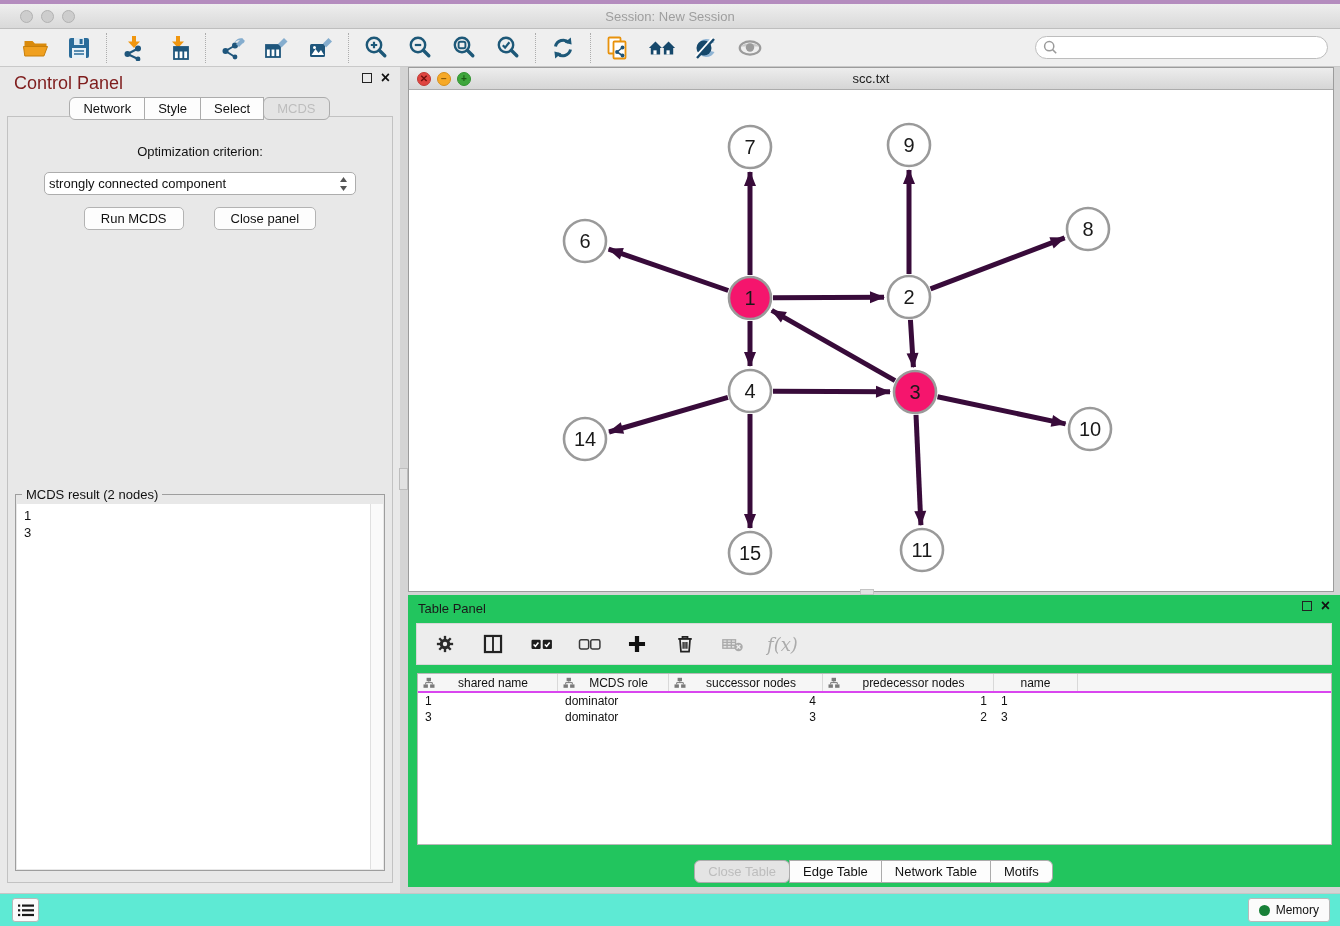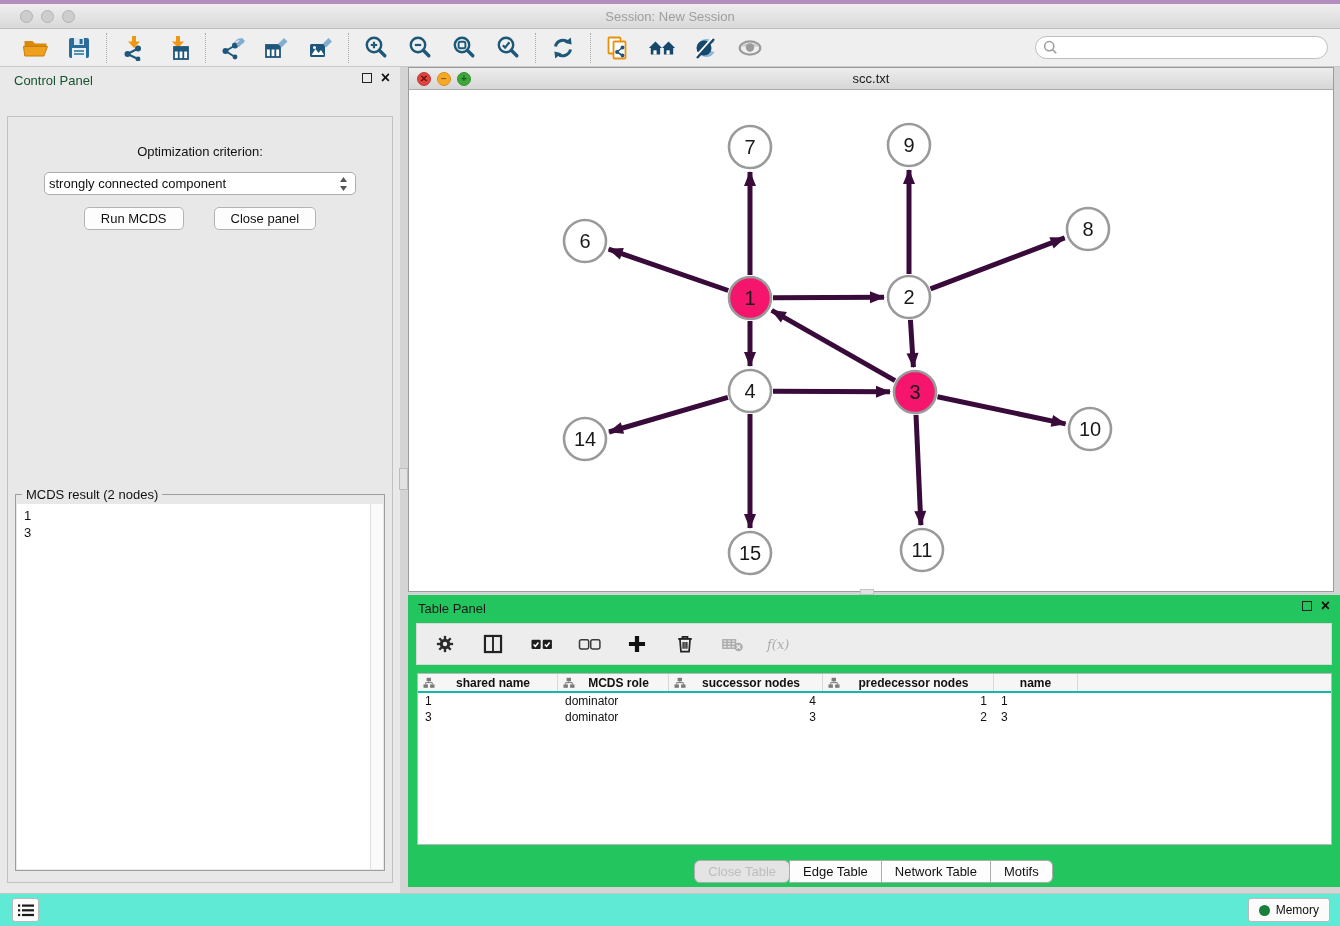--- a/index.html
+++ b/index.html
@@ -22,21 +22,21 @@
   .tsep { width:0; height:30px; border-left:1px dotted #ADADAD; }
   .tbtn { width:28px; height:28px; display:flex; align-items:center; justify-content:center; cursor:default; }
   .search { margin-left:auto; margin-right:4px; position:relative; }
   .search input { width:293px; height:23px; border:1px solid #BDBDBD; border-radius:12px;
     background:#fff; padding:0 10px 0 27px; font-size:12px; outline:none; }
   .search .mag { position:absolute; left:8px; top:4px; }
 
   
   .control-panel { position:absolute; left:0; top:67px; width:400px; height:826px; background:#E9E9E9; }
   .cp-head { position:relative; height:28px; }
-  .cp-head .ptitle { position:absolute; left:14px; top:6px; font-size:13px; color:#14532d; }
+  .cp-head .ptitle { position:absolute; left:14px; top:6px; font-size:18px; color:#7f1d1d; }
   .panel-icons { position:absolute; right:10px; top:5px; display:flex; gap:9px; align-items:center; }
   .float-box { width:10px; height:10px; border:1.6px solid #222; display:inline-block; }
   .close-x { font-size:16px; font-weight:bold; color:#111; line-height:12px; }
   .cp-tabs { position:absolute; top:30px; left:0; right:0; display:flex; justify-content:center; z-index:2; }
   .tab { border:1px solid #ACACAC; background:#FDFDFD; color:#111; padding:3px 13px; font-size:13px; margin-left:-1px; }
   .tab:first-child { border-radius:6px 0 0 6px; }
   .tab:last-child { border-radius:0 6px 6px 0; }
   .tab.active { background:#E4E4E4; color:#BDBDBD; border-radius:6px; }
   .cp-body { position:absolute; top:49px; left:7px; right:7px; bottom:10px; border:1px solid #C2C2C2; background:#E8E8E8; }
   .opt-label { text-align:center; margin-top:27px; font-size:13px; color:#111; }
@@ -69,23 +69,23 @@
   .light.yellow { background:#F6A927; color:#8A5B07; border:1px solid #D68F1C; }
   .light.green { background:#3FA63C; color:#1C5C16; border:1px solid #319230; }
   .net-canvas { position:absolute; top:23px; left:0; right:0; bottom:0; background:#fff; }
 
   
   .table-panel { position:absolute; left:408px; top:595px; width:932px; height:292px; background:#22c55e; }
   .tp-head { position:relative; height:26px; }
   .tp-head .ptitle { position:absolute; left:10px; top:6px; font-size:13px; color:#1A1A1A; }
   .tp-toolbar { position:absolute; top:28px; left:8px; right:8px; height:42px; background:#EDEDED;
     border:1px solid #D8D8D8; display:flex; align-items:center; gap:20px; padding:0 14px; }
-  .fx { font-family:"DejaVu Serif", serif; font-style:italic; font-size:13px; color:#ABABAB; }
+  .fx { font-family:"DejaVu Serif", serif; font-style:italic; font-size:18px; color:#ABABAB; }
   .tbl { position:absolute; top:78px; left:9px; right:8px; height:172px; background:#fff; border:1px solid #B9B9B9; overflow:hidden; }
-  .tbl-head { display:flex; height:19px; background:#F6F6F6; border-bottom:2px solid #14b8a6;font-weight:bold; }
+  .tbl-head { display:flex; height:19px; background:#F6F6F6; border-bottom:2px solid #d946ef; }
   .th { display:flex; align-items:center; font-size:12px; color:#111; border-right:1px solid #D9D9D9; position:relative; }
   .th .tree { margin:0 4px 0 5px; flex:0 0 auto; }
   .th .lbl { flex:1; text-align:center; padding-right:10px; }
   .th.noicon .lbl { padding-right:0; }
   .trow { display:flex; height:16px; align-items:center; font-size:12px; color:#111; }
   .td { padding:0 7px; white-space:nowrap; overflow:hidden; }
   .tp-tabs { position:absolute; bottom:4px; left:0; right:0; display:flex; justify-content:center; }
 
   
   .statusbar { position:absolute; left:0; right:0; bottom:0; height:33px; background:#5eead4; border-top:1px solid #C6C6C6; }
@@ -277,20 +277,26 @@
   </div>
 
   <aside class="control-panel">
     <div class="cp-head">
       <span class="ptitle">Control Panel</span>
       <span class="panel-icons">
         <span class="float-box"></span>
         <span class="close-x">×</span>
       </span>
     </div>
+    <div class="cp-tabs" id="cp-tabs">
+        <span class="tab">Network</span>
+        <span class="tab">Style</span>
+        <span class="tab">Select</span>
+        <span class="tab active">MCDS</span>
+      </div>
     <div class="cp-body">
       <div class="opt-label">Optimization criterion:</div>
       <div class="dropdown">
         <span>strongly connected component</span>
         <svg class="stepper" width="9" height="16" viewBox="0 0 9 16">
           <path d="M4.5 1 8 6H1z" fill="#555"></path>
             <path d="M4.5 15 1 10h7z" fill="#555"></path>
         </svg>
       </div>
       <div class="btn-row">

